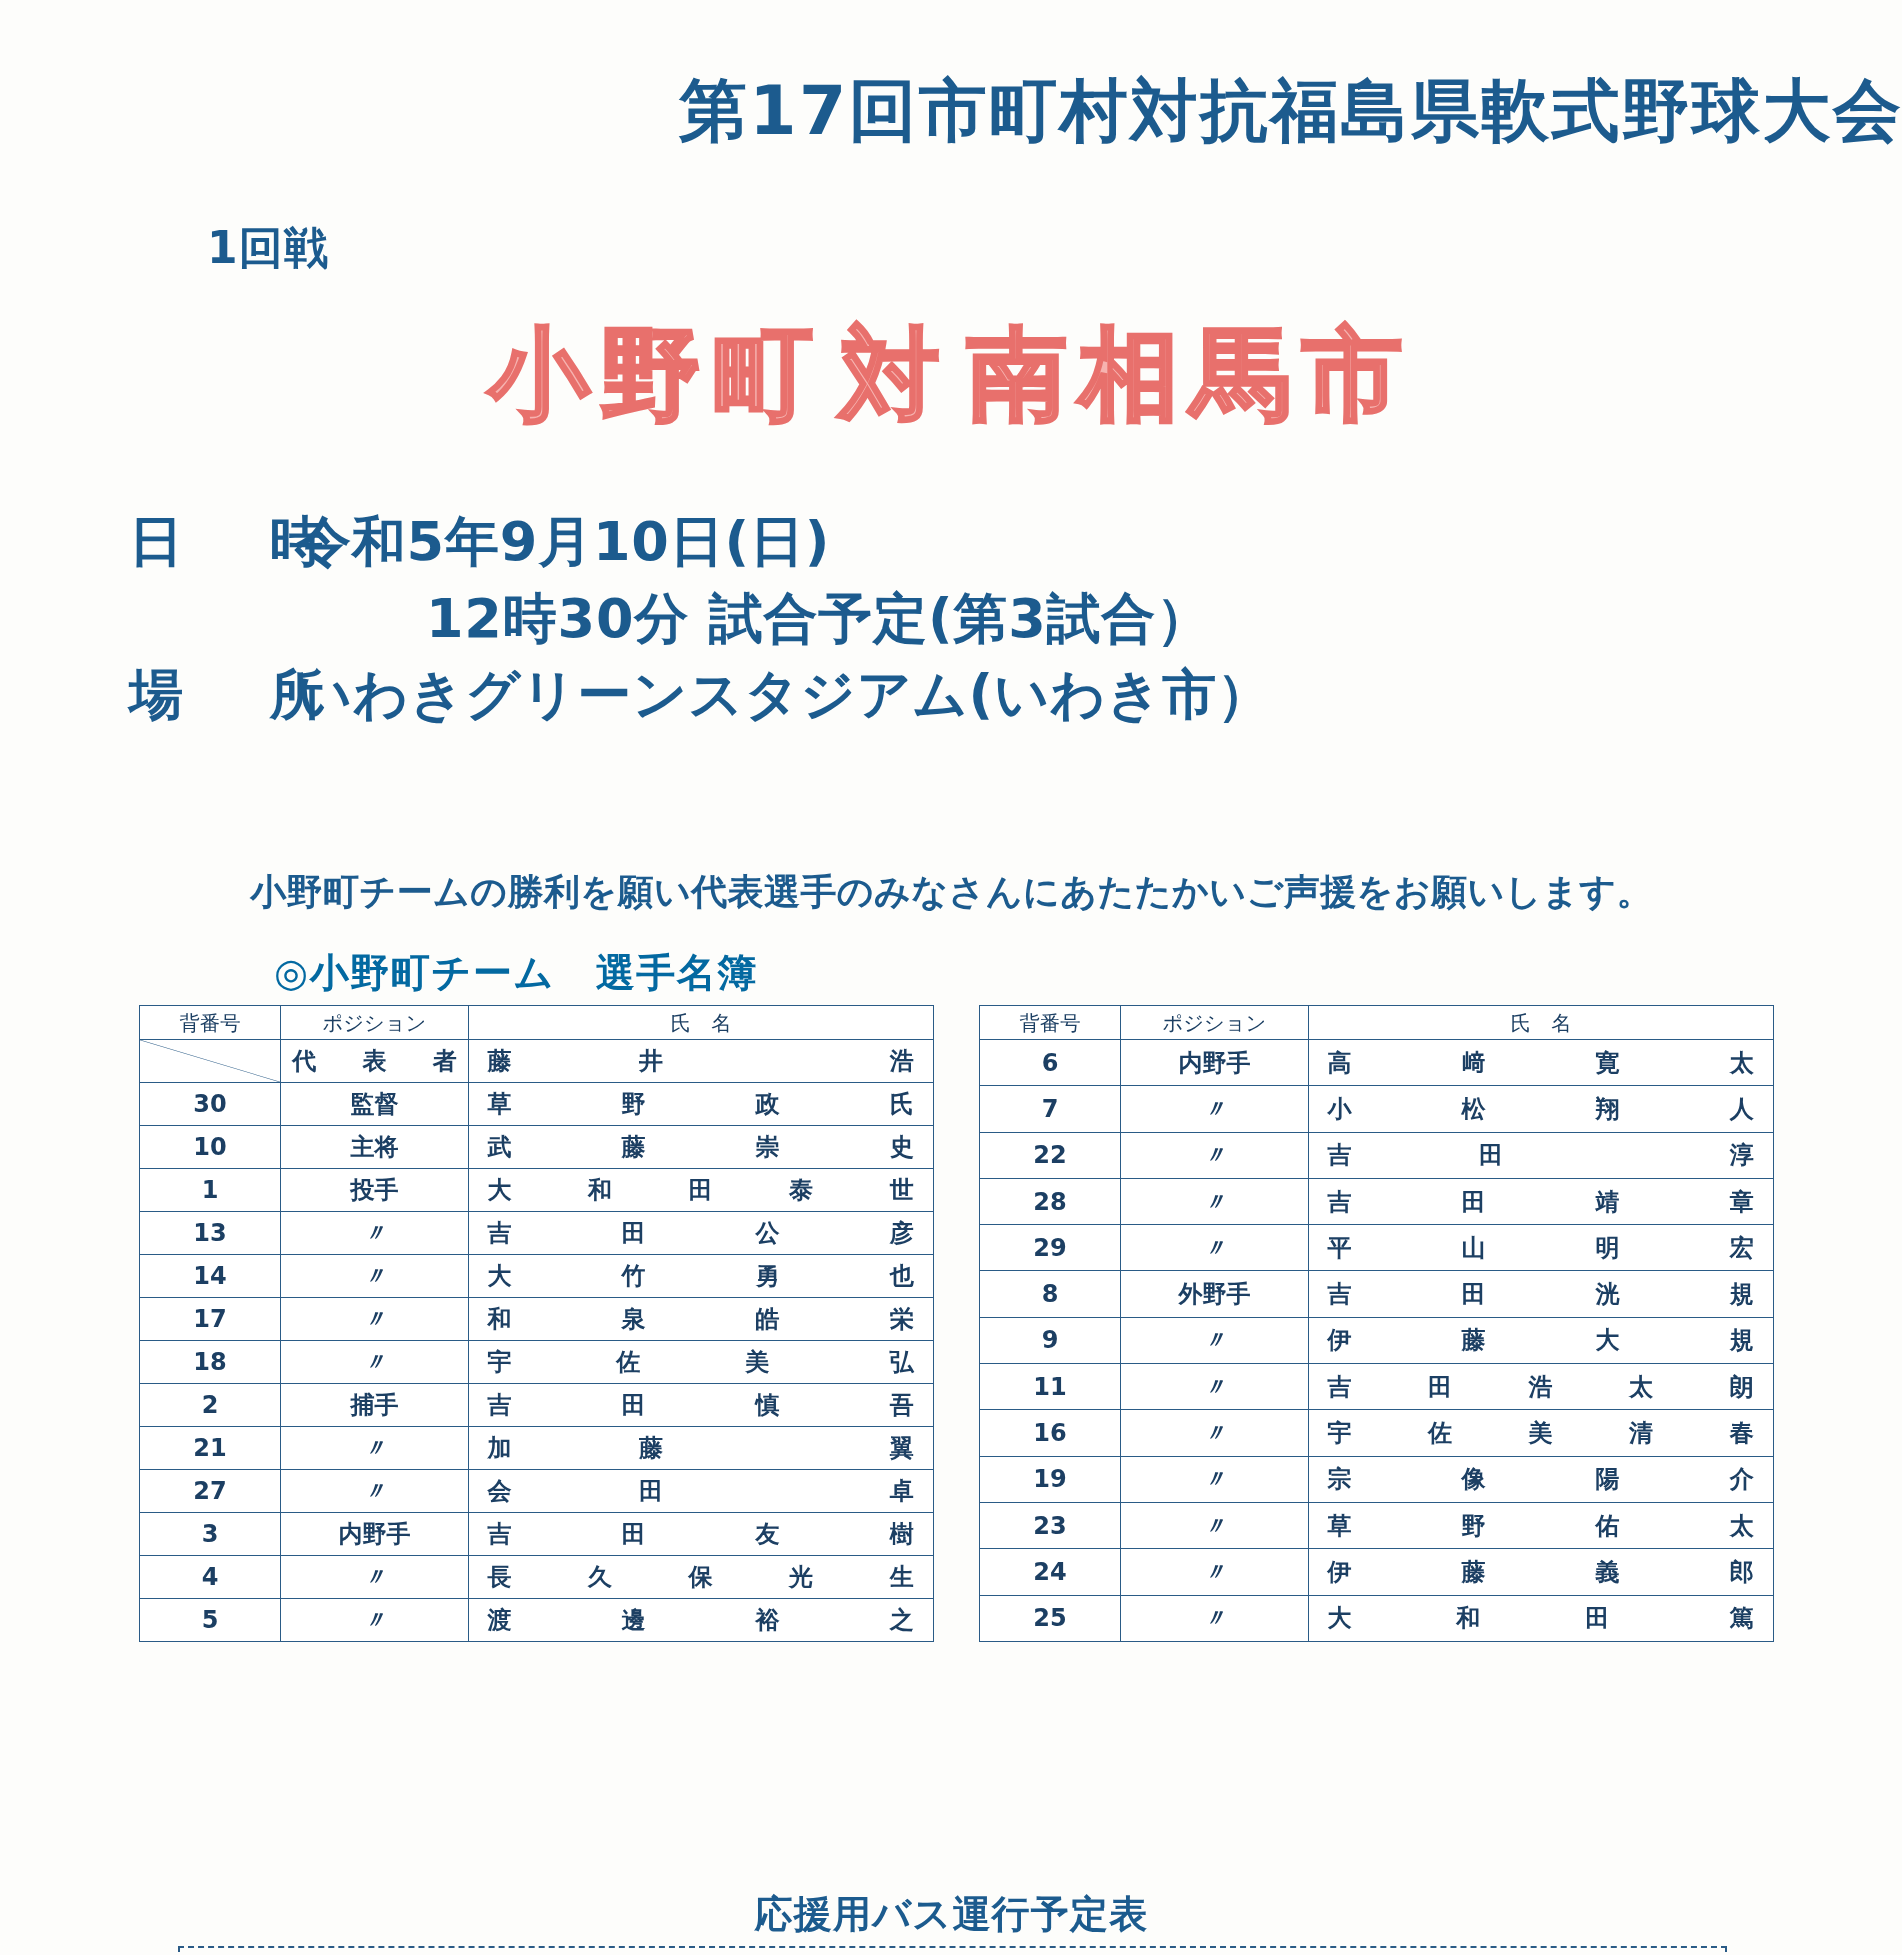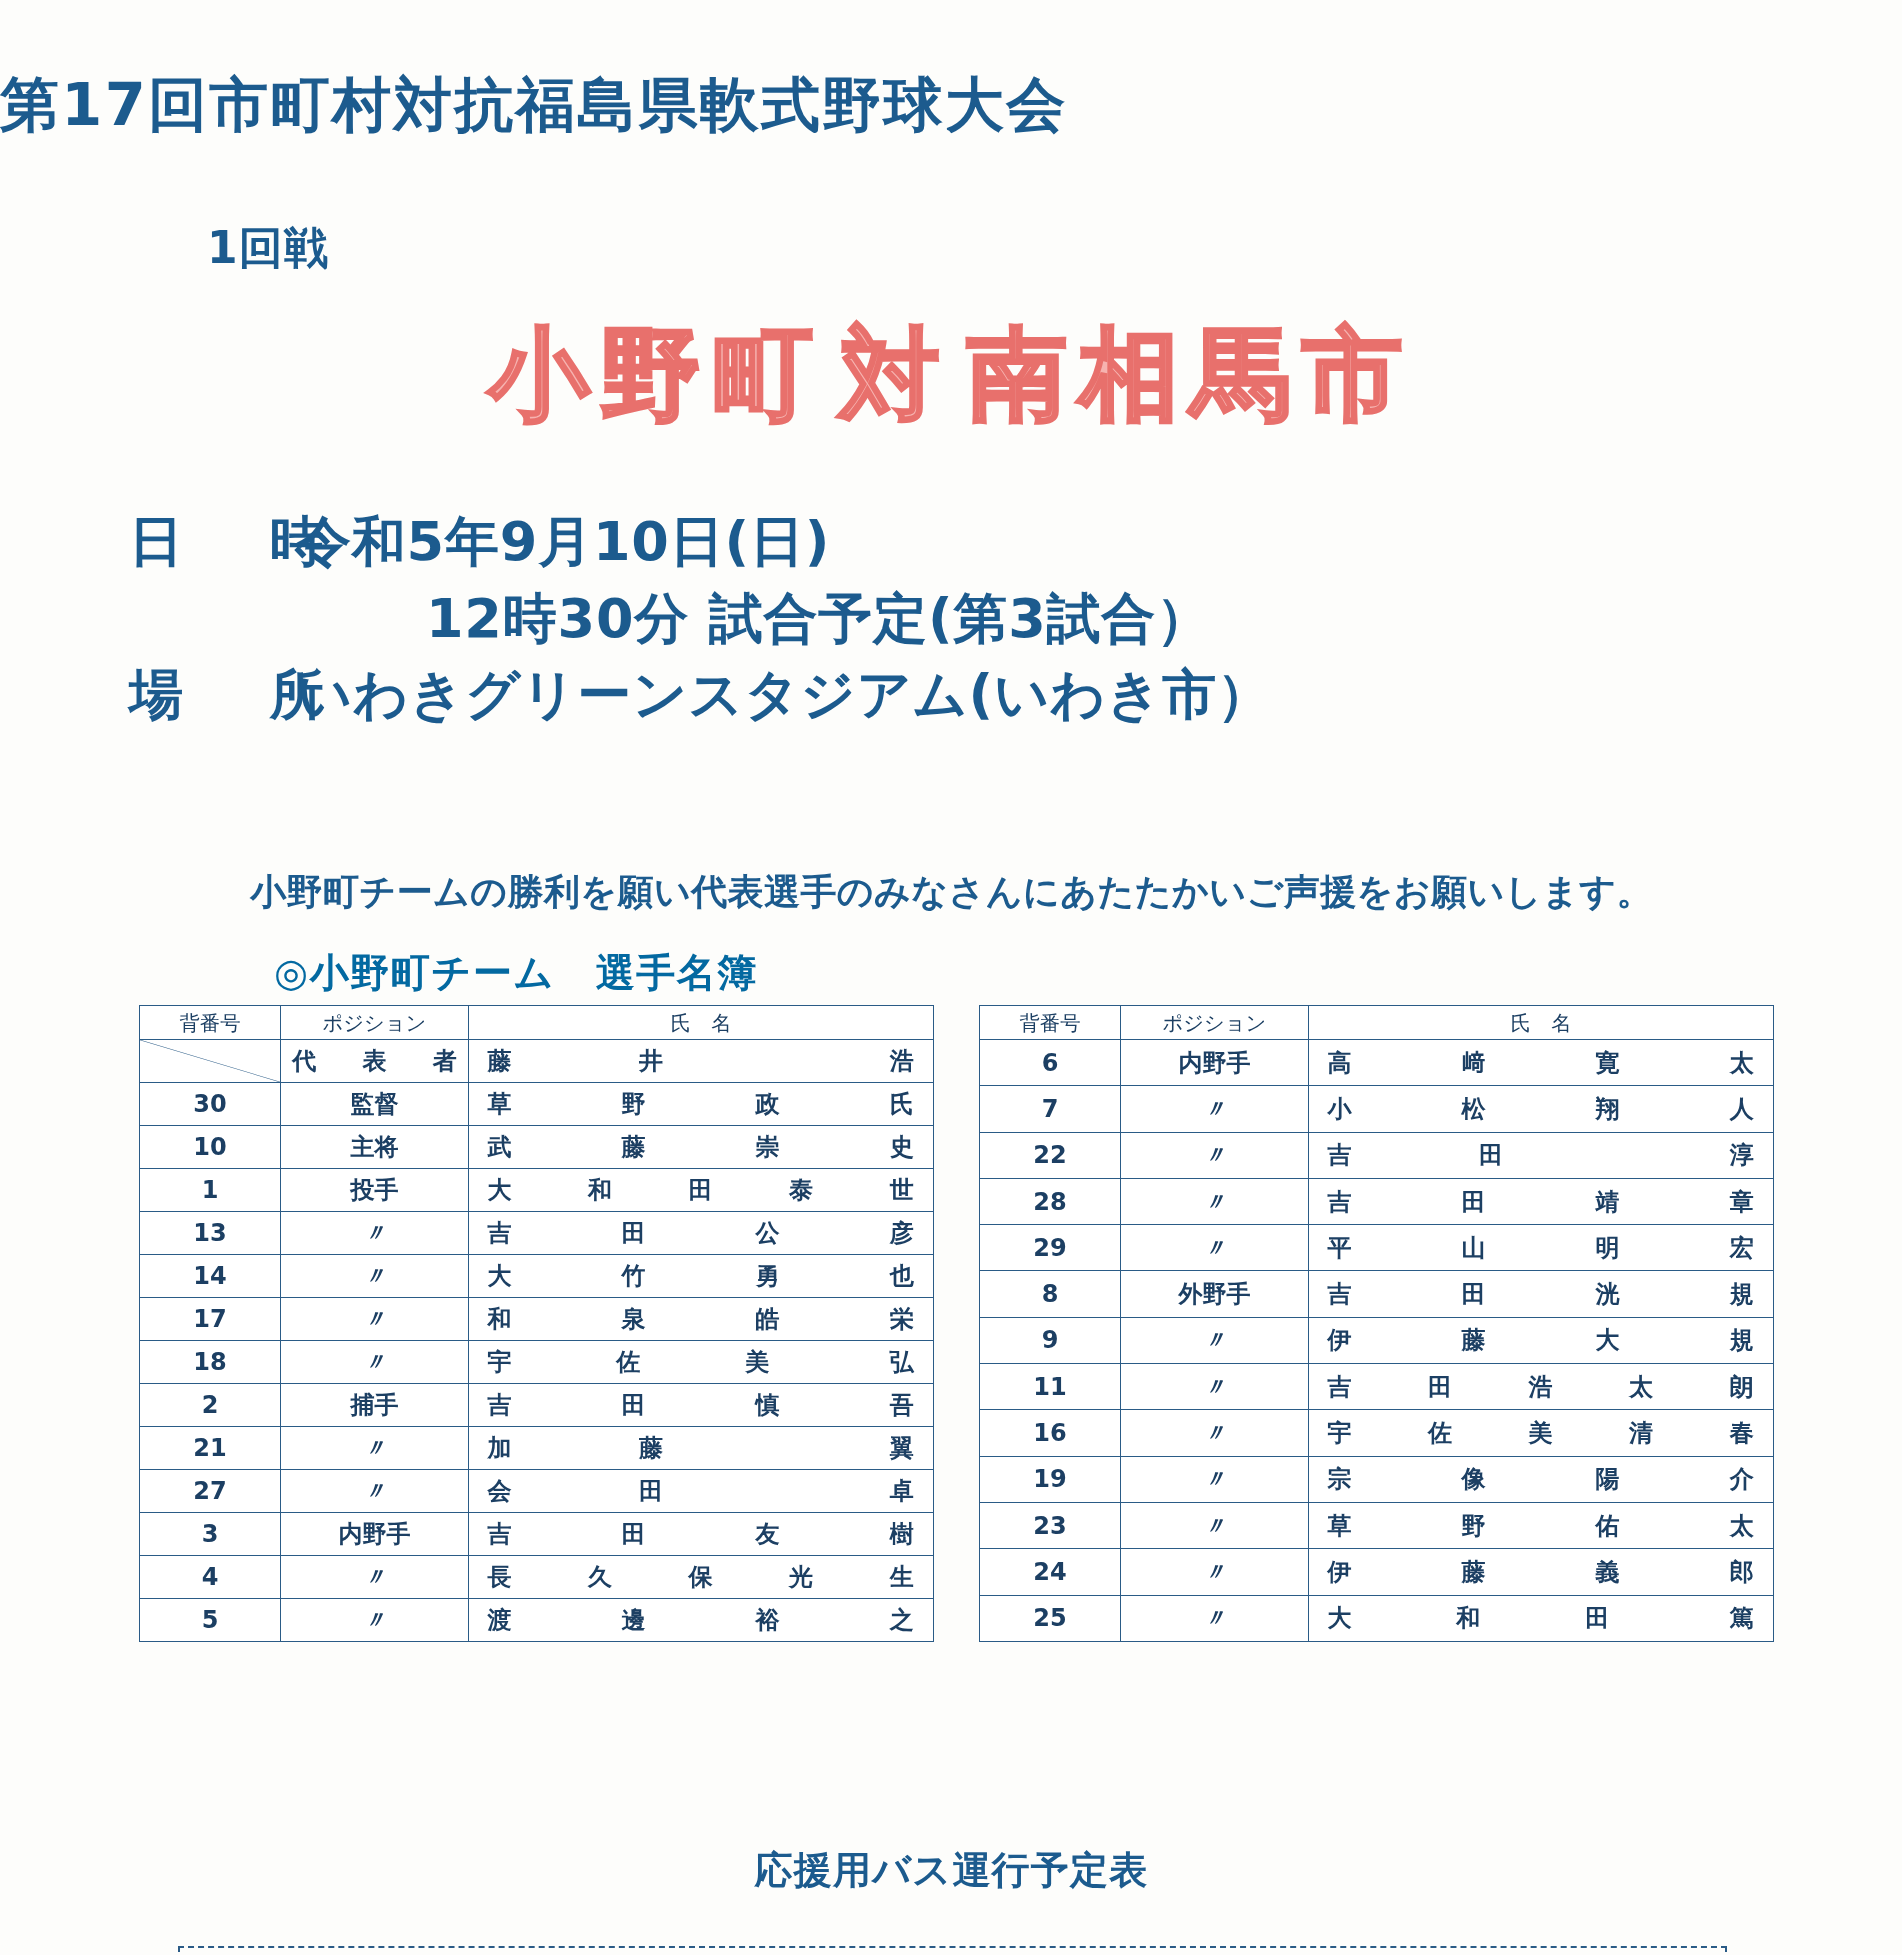--- a/index.html
+++ b/index.html
@@ -21,22 +21,22 @@
     height: 2706px;
     background: #fdfdfb;
   }
 
   
   .main-title {
     position: absolute;
     top: 66px;
     left: 0;
     width: 100%;
-    text-align: left;
-    font-size: 59px;
+    text-align: right;
+    font-size: 68px;
     font-weight: bold;
     letter-spacing: 2.3px;
     color: #1c5b8e;
     font-family: "DejaVu Sans", sans-serif;
   }
   .round-label {
     position: absolute;
     top: 219px;
     left: 207px;
     font-size: 44px;
@@ -173,21 +173,21 @@
   .slashcell .slash {
     position: absolute;
     top: 0; left: 0;
     width: 100%;
     height: 100%;
   }
 
   
   .bus-title {
     position: absolute;
-    top: 1845px;
+    top: 1889px;
     left: 0;
     width: 100%;
     text-align: center;
     font-size: 38px;
     font-weight: bold;
     color: #1c5b8e;
     font-family: "DejaVu Sans", sans-serif;
     letter-spacing: 1.2px;
   }
   .bus-box {

